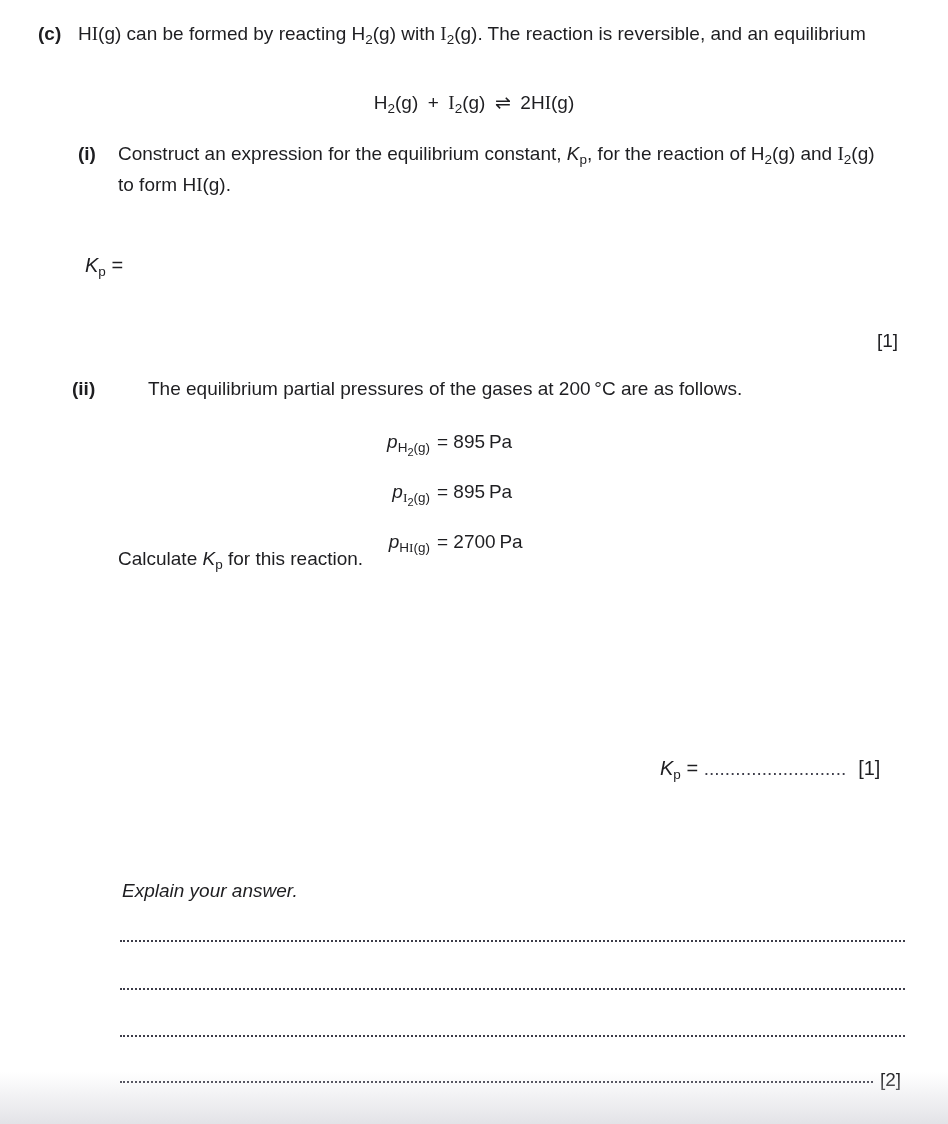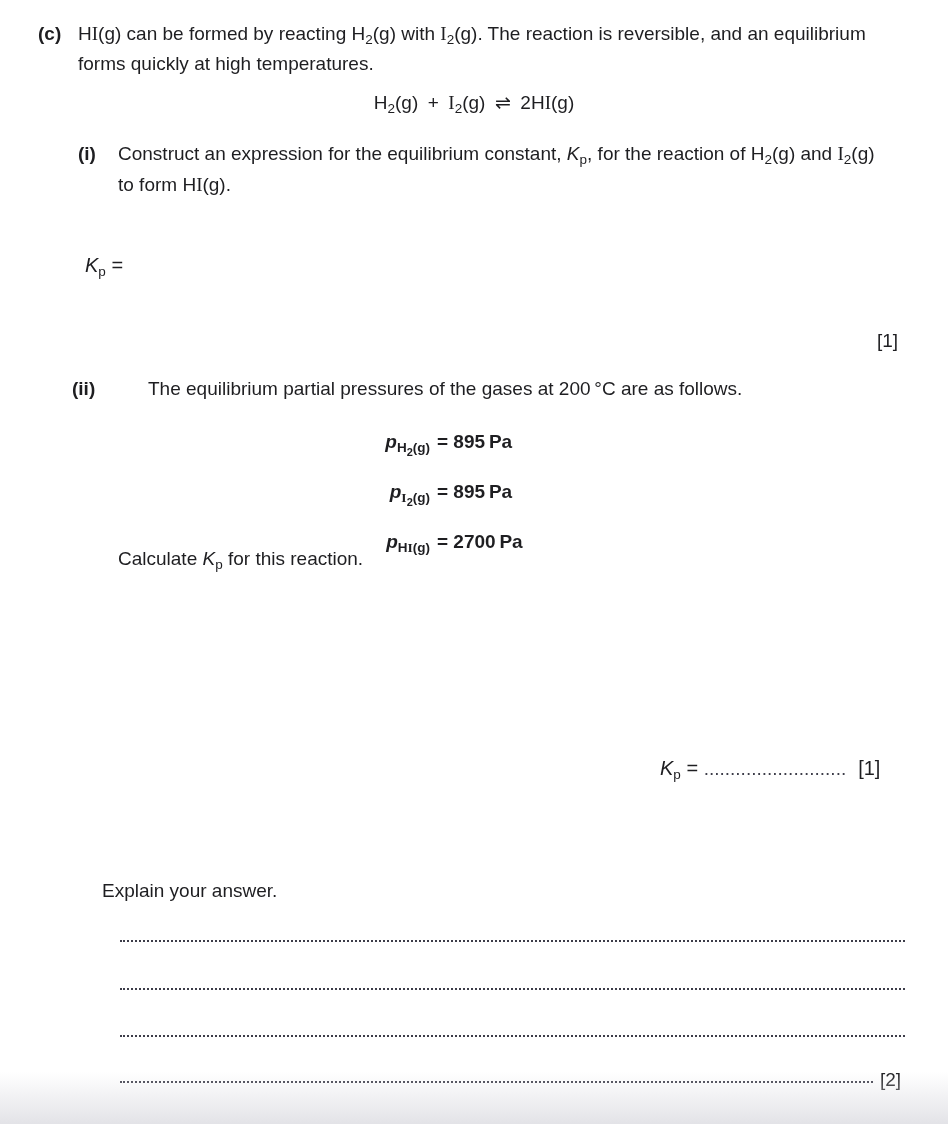--- a/index.html
+++ b/index.html
@@ -23,50 +23,50 @@
   .block-c   { position: absolute; left: 38px;  top: 22px;  width: 870px; line-height: 24px; }
   .block-c .mkr { width: 40px; }
   .equation  { position: absolute; left: 0;     top: 91px;  width: 948px; text-align: center; }
   .block-i   { position: absolute; left: 78px;  top: 141px; width: 830px; line-height: 25px; }
   .block-i .mkr { width: 40px; }
   .kp-expr   { position: absolute; left: 85px;  top: 254px; font-size: 20px; }
   .mark-i    { position: absolute; left: 877px; top: 330px; }
   .block-ii  { position: absolute; left: 72px;  top: 377px; width: 840px; line-height: 24px; gap: 30px; }
   .block-ii .mkr { width: 46px; }
   .pressures { position: absolute; left: 0;     top: 422px; width: 948px; }
-  .prow      { display: flex; line-height: 39px; font-weight: bold; }
+  .prow      { display: flex; line-height: 39px; }
   .plabel    { width: 430px; text-align: right; }
   .pvalue    { margin-left: 7px; }
   .calc      { position: absolute; left: 118px; top: 548px; }
   .answer-kp { position: absolute; left: 660px; top: 757px; font-size: 20px; white-space: nowrap; }
   .answer-kp .dots { font-size: 19px; color: #3d3d49; }
   .answer-kp .mk { margin-left: 12px; }
   .block-iii { position: absolute; left: 66px;  top: 808px; width: 842px; line-height: 24px; }
   .block-iii .mkr { width: 52px; }
-  .explain   { position: absolute; left: 102px; top: 880px; }
+  .explain   { position: absolute; left: 122px; top: 880px; font-style: italic; }
   .ans-line  { position: absolute; left: 120px; height: 0; border-bottom: 2px dotted #3d3d49; }
   .ans-line.l1 { top: 940px;  width: 785px; }
   .ans-line.l2 { top: 988px;  width: 785px; }
   .ans-line.l3 { top: 1035px; width: 785px; }
   .ans-line.l4 { top: 1081px; width: 753px; }
   .mark-iii  { position: absolute; left: 880px; top: 1069px; }
   .page-fade {
     position: absolute; left: 0; bottom: 0; width: 100%; height: 52px;
     background: linear-gradient(to bottom, rgba(228,228,232,0) 0%, rgba(222,222,227,0.85) 100%);
     pointer-events: none;
   }
 </style>
 </head>
 <body>
 
 <div class="page">
 
   <div class="block-c row-flex">
     <span class="mkr">(c)</span>
-    <span><span>H</span><span class="serif">I</span><span>(g) can be formed by reacting H</span><span class="run-sub">2</span><span>(g) with </span><span class="serif">I</span><span class="run-sub">2</span><span>(g). The reaction is reversible, and an equilibrium</span><br><span>forms quickly at high temperatures.</span></span>
+    <span><span>H</span><span class="serif">I</span><span>(g) can be formed by reacting H</span><span class="run-sub">2</span><span>(g) with </span><span class="serif">I</span><span class="run-sub">2</span><span>(g). The reaction is reversible, and an equilibrium</span><br></span>
   </div>
 
   <div class="equation"><span>H</span><span class="run-sub">2</span><span>(g) + </span><span class="serif">I</span><span class="run-sub">2</span><span>(g) </span><span>⇌</span><span> 2H</span><span class="serif">I</span><span>(g)</span></div>
 
   <div class="block-i row-flex">
     <span class="mkr">(i)</span>
     <span><span>Construct an expression for the equilibrium constant, </span><span class="it">K</span><span class="run-sub">p</span><span>, for the reaction of H</span><span class="run-sub">2</span><span>(g) and </span><span class="serif">I</span><span class="run-sub">2</span><span>(g)</span><br><span>to form H</span><span class="serif">I</span><span>(g).</span></span>
   </div>
 
   <div class="kp-expr"><span class="it">K</span><span class="run-sub">p</span><span> =</span></div>

